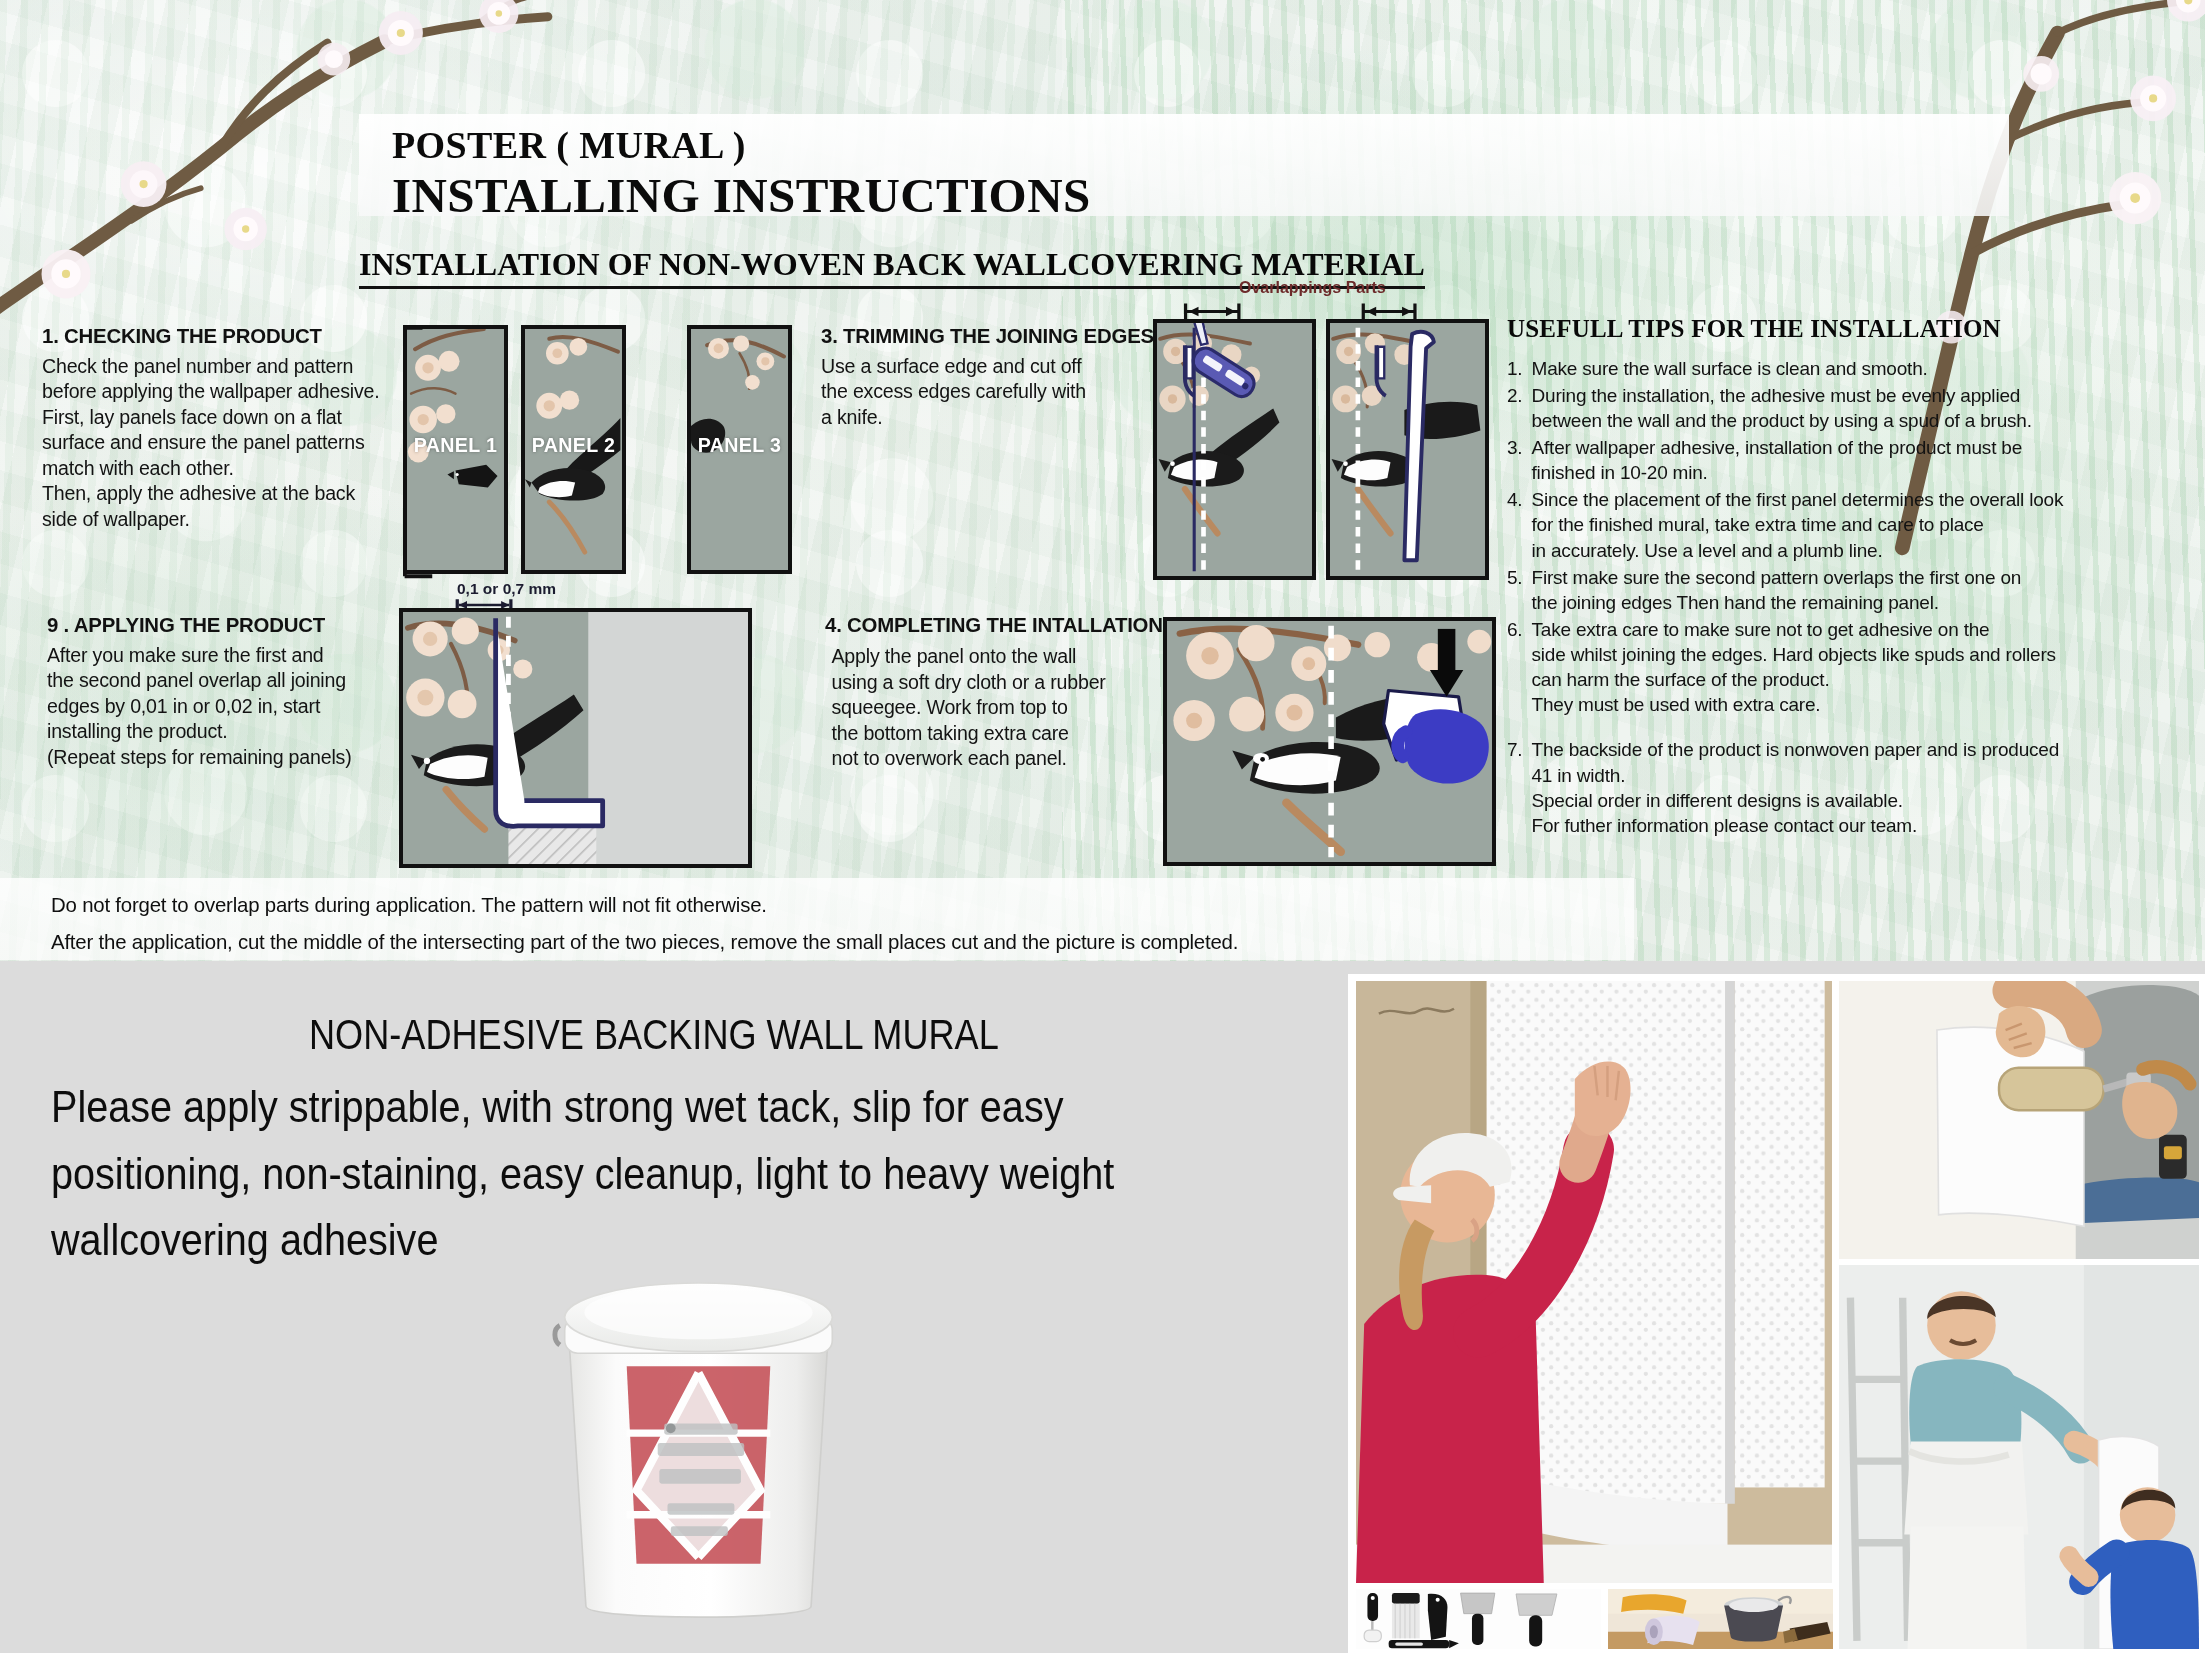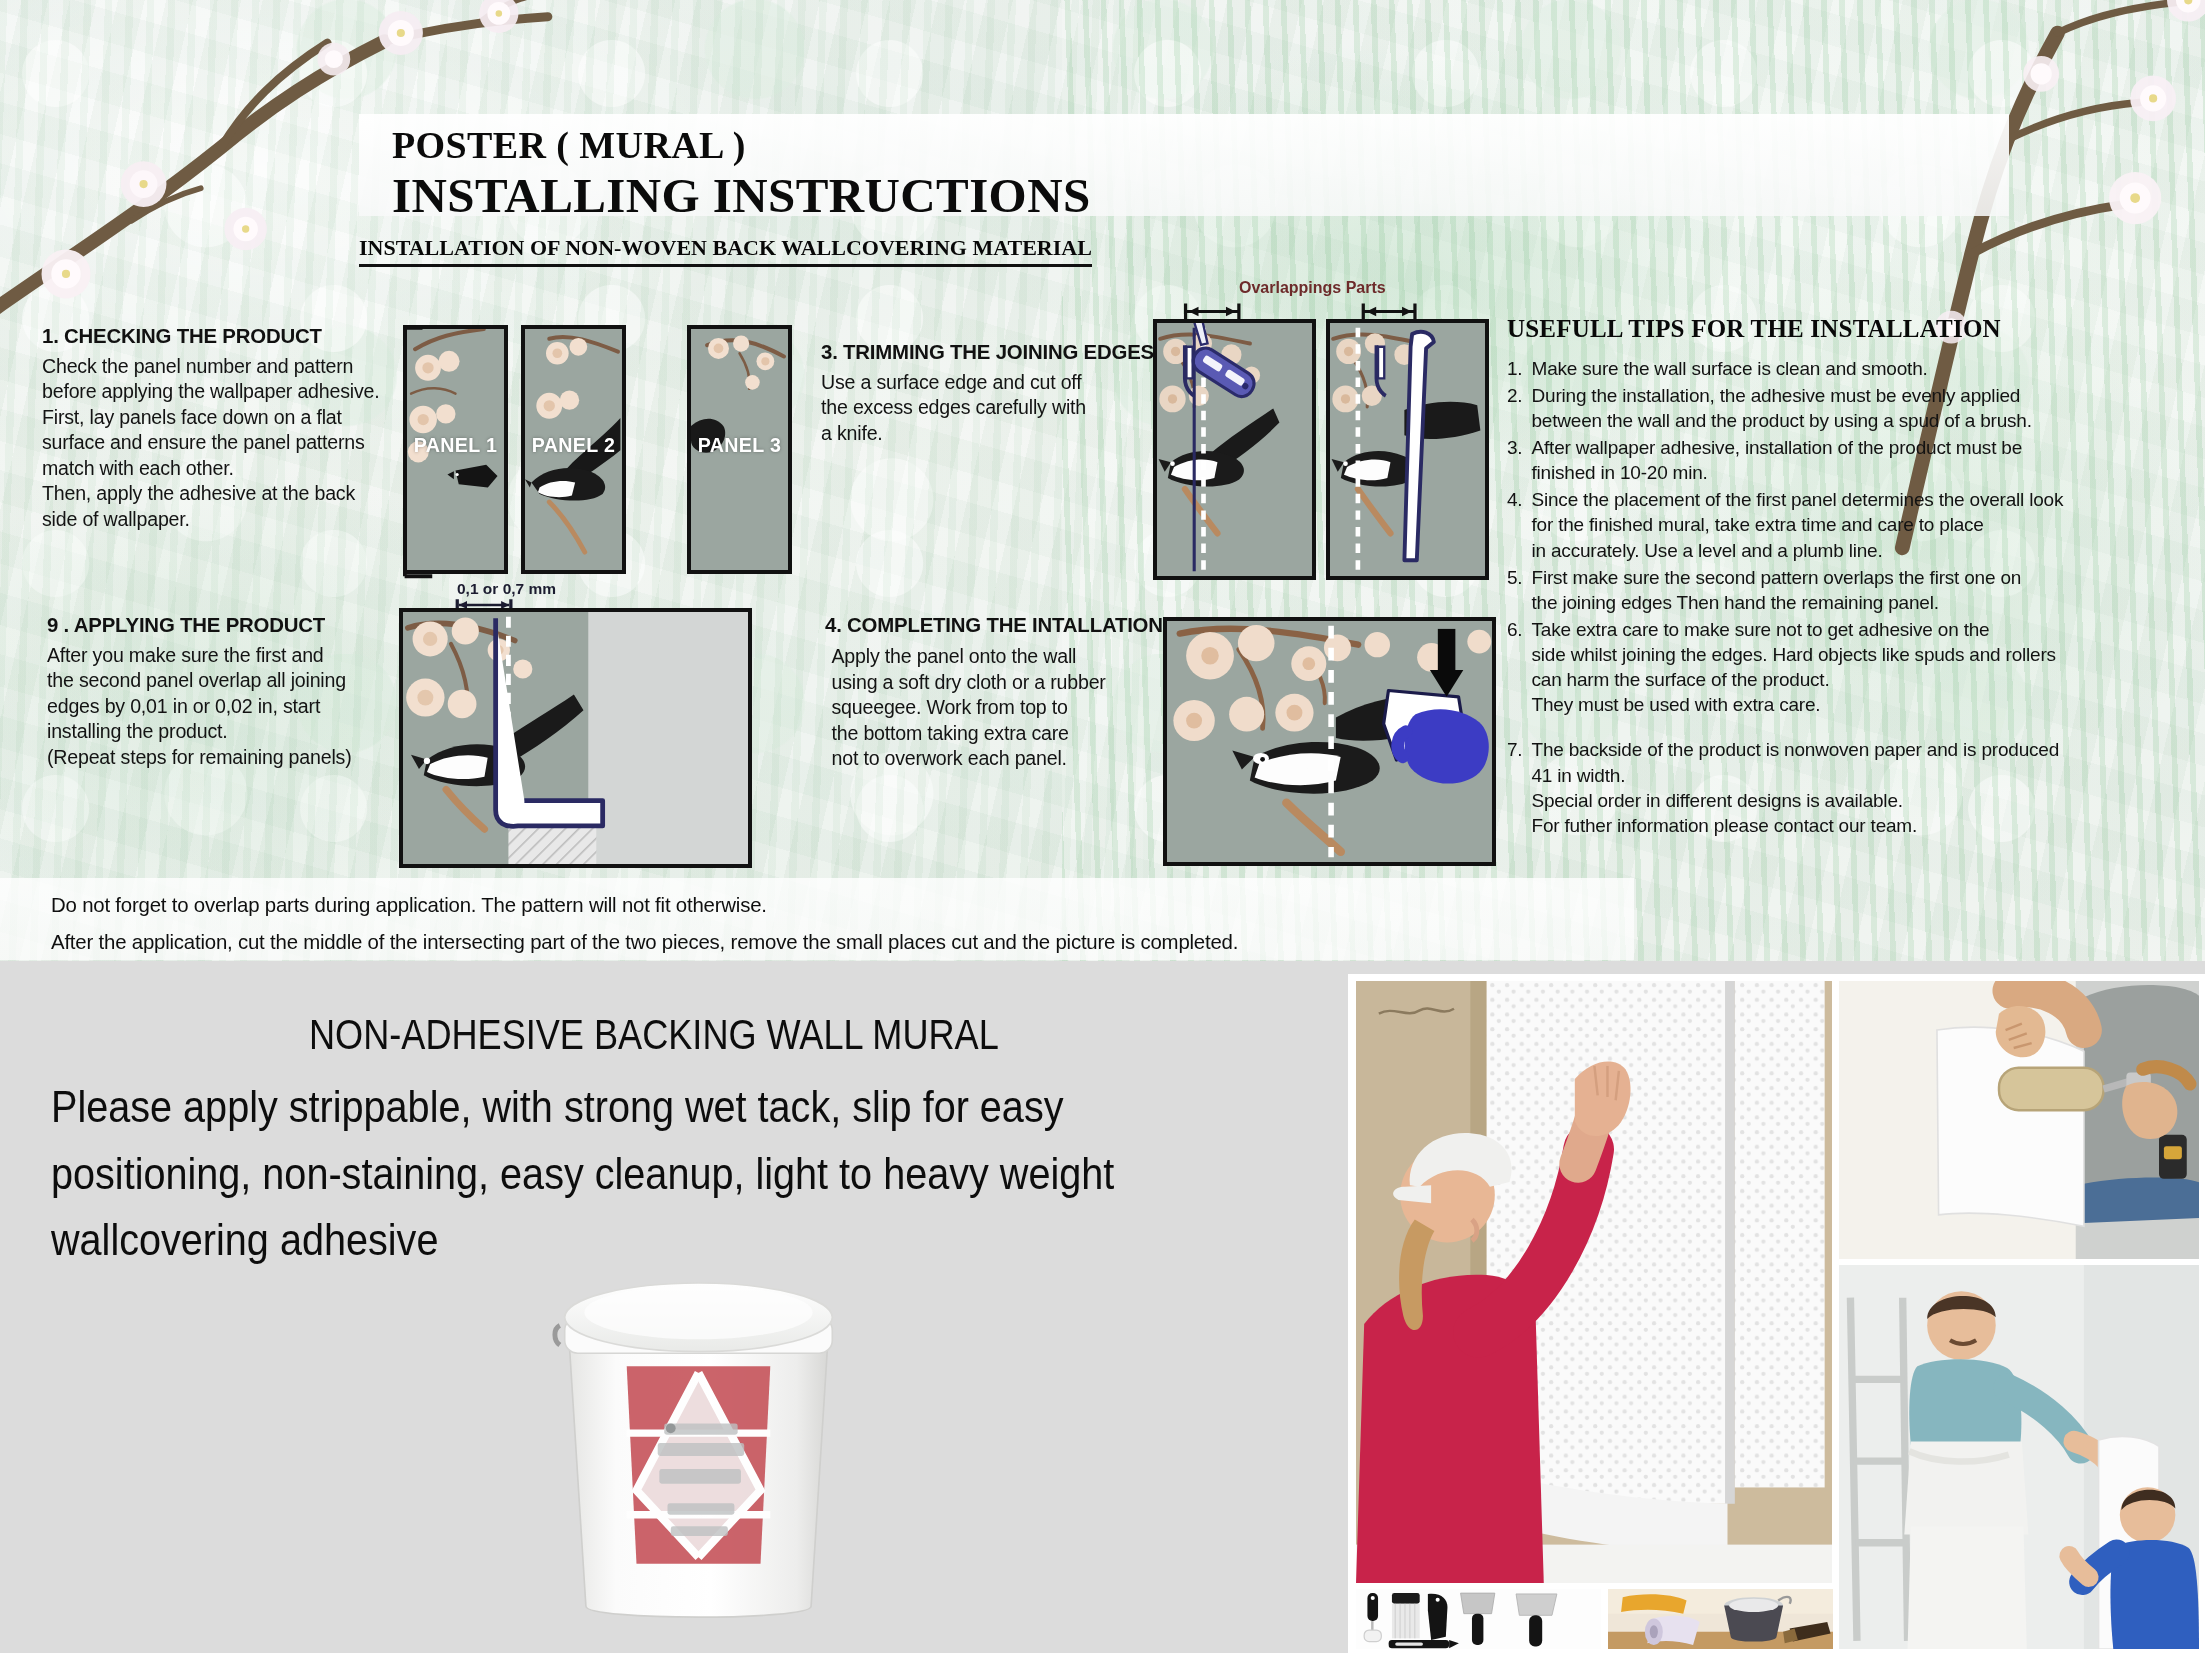--- a/index.html
+++ b/index.html
@@ -66,41 +66,41 @@
     font-weight:bold; color:#0b0b0b; white-space:nowrap;
     letter-spacing:0.4px;
   }
   #title-line1{ top:123px; font-size:38px; }
   #title-line2{ top:167px; font-size:49px; }
 
   #subtitle-wrap{
     position:absolute; left:359px; top:230px; width:1062px; height:46px;
   }
   #subtitle{
-    position:absolute; left:0; top:5px;
+    position:absolute; left:0; top:16px;
     font-family:"Liberation Serif", serif;
-    font-weight:bold; font-size:22px; color:#080808;
+    font-weight:bold; font-size:32px; color:#080808;
     white-space:nowrap; border-bottom:3.3px solid #111; padding-bottom:3.3px;
   }
 
   
   .step-head{
     font-family:"Liberation Sans", sans-serif;
     font-weight:bold; font-size:20.4px; color:#111; white-space:nowrap;
     letter-spacing:-0.2px;
   }
   .step-body{
     font-family:"Liberation Sans", sans-serif;
     font-size:19.6px; color:#131313; line-height:1.30; letter-spacing:-0.2px;
   }
   #step1{ position:absolute; left:42px; top:325px; width:384px; }
   #step1 .step-body{ margin-top:5.7px; }
   #step2{ position:absolute; left:47px; top:614px; width:384px; }
   #step2 .step-body{ margin-top:5.7px; }
-  #step3{ position:absolute; left:821px; top:325px; width:327px;margin-top:16px; }
+  #step3{ position:absolute; left:821px; top:325px; width:327px; }
   #step3 .step-body{ margin-top:5.7px; }
   #step4{ position:absolute; left:825px; top:614px; width:327px; }
   #step4 .step-body{ margin-top:7.4px; padding-left:6.5px; }
 
   
   #panels-diagram{ position:absolute; left:403px; top:325px; width:359px; height:249px; }
   .panel-box{
     position:absolute; top:0; height:249px; width:105px;
     border:4.1px solid #111;
     background:#9ba6a0;

